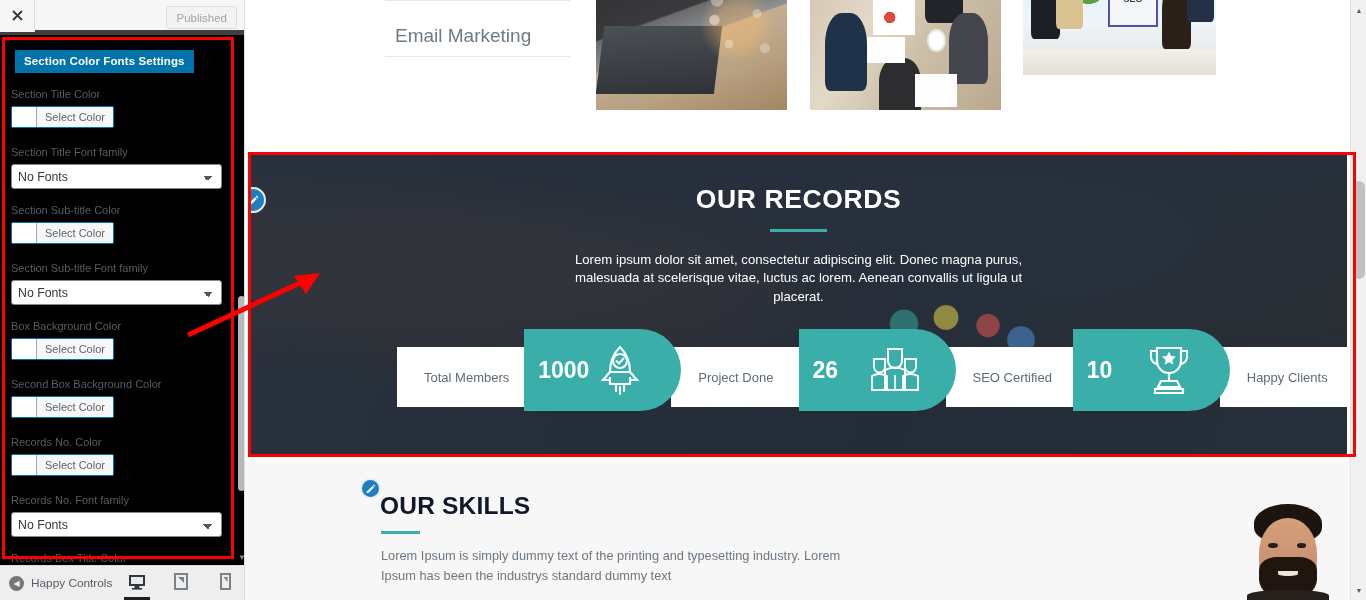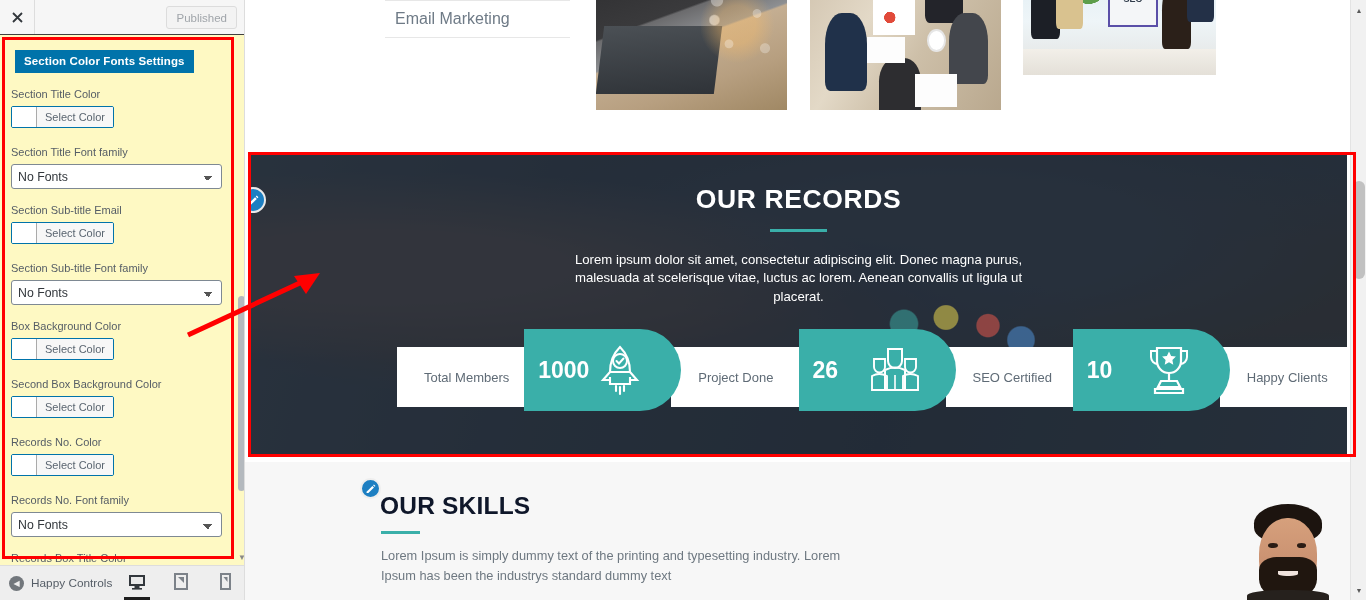--- a/index.html
+++ b/index.html
@@ -16,21 +16,21 @@
     position: absolute; left: 0; top: 0;
     width: 245px; height: 600px;
     background: #eeeeee;
     border-right: 1px solid #dddddd;
     overflow: hidden;
   }
   #sidebar-header {
     position: relative;
     height: 35px;
     background: #f6f6f6;
-    border-bottom: 1px solid #404040;
+    border-bottom: 5px solid #404040;
     display: flex; align-items: center;
   }
   #close-btn {
     width: 35px; height: 34px;
     display: flex; align-items: center; justify-content: center;
     border-right: 1px solid #dddddd;
     color: #32373c; font-size: 15px; cursor: pointer;
     background: #f6f6f6;
   }
   #published-btn {
@@ -40,21 +40,21 @@
     font-size: 11.5px; color: #a0a5aa;
     background: #f3f3f3;
     border: 1px solid #dcdcdc; border-radius: 3px;
     cursor: default;
   }
 
   #panel-scroll {
     position: absolute; left: 0; top: 35px;
     width: 247px; height: 530px;
     overflow: hidden;
-    background: #fef9c3;
+    background: #000000;
   }
   #panel-inner { padding: 9px 11px 0 11px; }
 
   #panel-title-bar {
     display: inline-block;
     background: #0073aa;
     color: #fff;
     font-size: 11.5px; font-weight: bold;
     padding: 5px 9px 6px 9px;
     margin: 6px 0 15px 4px;
@@ -157,21 +157,21 @@
   #top-section {
     position: absolute; left: 0; top: 0; width: 1121px; height: 150px;
     background: #fff;
   }
   #skill-tab {
     position: absolute; left: 140px; top: 0px;
     width: 185px;
   }
   #skill-tab .rule { height: 1px; background: #e7e7e7; }
   #skill-tab .tab-label {
-    font-size: 16px; color: #6e7a86; padding: 9px 3px 9px 10px;
+    font-size: 19px; color: #6e7a86; padding: 24px 3px 9px 10px;
   }
   .thumb {
     position: absolute;
     overflow: hidden;
     background: #dfe3e6;
   }
   #thumb1 { left: 351px; top: -45px; width: 191px; height: 155px; }
   #thumb2 { left: 565px; top: -52px; width: 191px; height: 162px; }
   #thumb3 { left: 778px; top: -45px; width: 193px; height: 120px; }
 
@@ -468,21 +468,21 @@
         
         <div class="field">
           <span class="field-label">Section Title Font family</span>
           <select class="font-select">
             <option>No Fonts</option>
           </select>
         </div>
 
         
         <div class="field">
-          <span class="field-label">Section Sub-title Email</span>
+          <span class="field-label">Section Sub-title Color</span>
           <div class="color-picker">
             <span class="color-swatch"></span>
             <span class="color-text">Select Color</span>
           </div>
         </div>
 
         
         <div class="field">
           <span class="field-label">Section Sub-title Font family</span>
           <select class="font-select">

